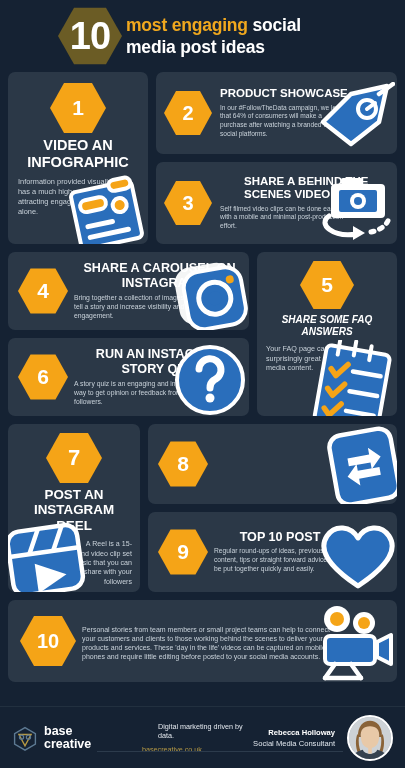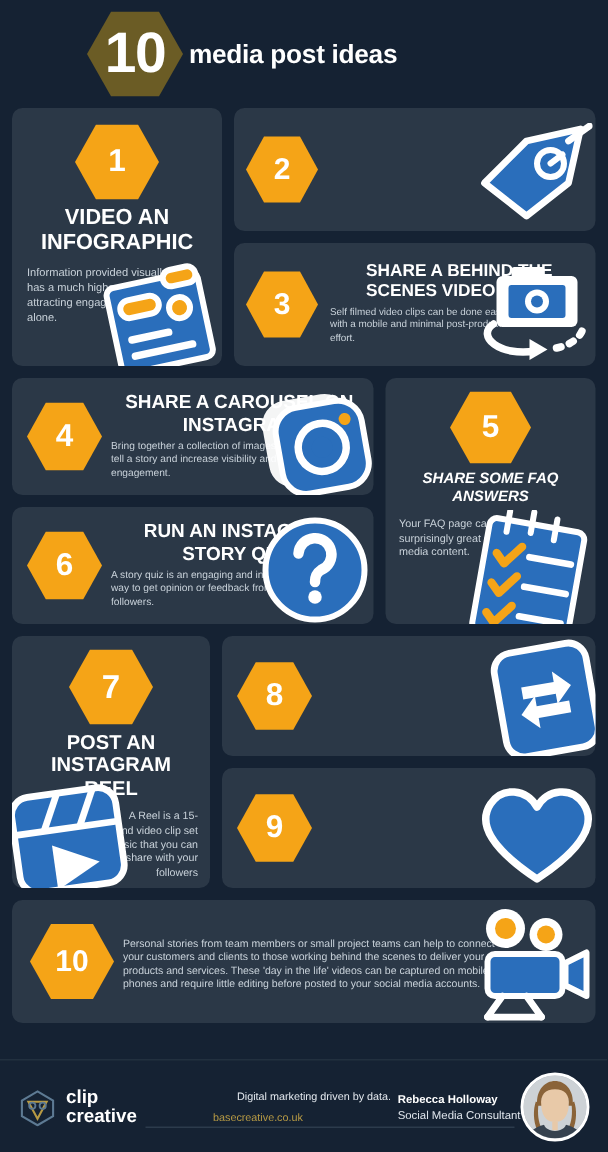--- a/index.html
+++ b/index.html
@@ -182,21 +182,21 @@
     border-top: 1px solid #22303f;
     display: flex;
     align-items: center;
     padding: 0 12px;
   }
   .logo-wrap { display: flex; align-items: center; gap: 6px; width: 120px; }
   .logo-name { font-size: 12.5px; font-weight: bold; line-height: 1.02; color: #ffffff; }
   .tagline-block { flex: 1; padding-left: 10px; }
   .tagline { font-size: 7.2px; color: #e3e8ee; padding-left: 16px; }
   .siteurl { font-size: 7.2px; color: #b79a44; margin-top: 5px; }
-  .person { padding-right: 0; }
+  .person { text-align: right; padding-right: 12px; }
   .p-name { font-size: 7.6px; font-weight: bold; color: #ffffff; }
   .p-role { font-size: 7.6px; color: #dfe5ec; margin-top: 2px; }
   .avatar {
     width: 46px; height: 46px; border-radius: 50%;
     border: 2px solid #ffffff;
     overflow: hidden;
     background: #b4b9c0;
     flex: none;
     position: relative;
   }
@@ -208,20 +208,21 @@
 </style>
 </head>
 <body>
 
 <div class="header">
   <div class="hex-big">
     <div class="shape"></div>
     <div class="num">10</div>
   </div>
   <div class="header-title">
+    <div><span class="hl">most engaging</span><span> social</span></div>
     <div>media post ideas</div>
   </div>
 </div>
 
 <div class="board">
 
   <div class="row">
     <div class="card c1">
       <div class="hex">
         <div class="shape"></div>
@@ -239,20 +240,24 @@
           <circle cx="62" cy="40" r="7" fill="#f5a417" stroke="#fff" stroke-width="4"></circle>
         </g>
       </svg>
     </div>
 
     <div class="col">
       <div class="card c23 c2">
         <div class="hex">
           <div class="shape"></div>
           <div class="num">2</div>
+        </div>
+        <div class="text">
+          <div class="ttl">PRODUCT SHOWCASE</div>
+          <div class="body-txt">In our #FollowTheData campaign, we learnt that 64% of consumers will make a purchase after watching a branded video on social platforms.</div>
         </div>
         <svg class="art" style="right:2px;top:10px;" width="78" height="66" viewBox="0 0 78 66">
           <path d="M6 40 L34 12 L70 4 L62 40 L34 62 Z" fill="#2a6ebb" stroke="#fff" stroke-width="4.5" stroke-linejoin="round"></path>
           <line x1="62" y1="12" x2="76" y2="2" stroke="#fff" stroke-width="4.5" stroke-linecap="round"></line>
           <circle cx="50" cy="27" r="9" fill="none" stroke="#fff" stroke-width="4"></circle>
           <line x1="50" y1="27" x2="58" y2="21" stroke="#fff" stroke-width="4" stroke-linecap="round"></line>
         </svg>
       </div>
 
       <div class="card c23 c3">
@@ -373,20 +378,24 @@
             <path d="M60 52 h-22 v7 l-11 -11 l11 -11 v7 h22 z" fill="#fff"></path>
           </g>
         </svg>
       </div>
 
       <div class="card c89 c9">
         <div class="hex">
           <div class="shape"></div>
           <div class="num">9</div>
         </div>
+        <div class="text">
+          <div class="ttl">TOP 10 POST</div>
+          <div class="body-txt">Regular round-ups of ideas, previous content, tips or straight forward advice can be put together quickly and easily.</div>
+        </div>
         <svg class="art" style="right:-6px;top:4px;" width="90" height="76" viewBox="0 0 90 76">
           <path d="M45 70 C12 48 6 32 14 20 C22 8 38 10 45 22 C52 10 68 8 76 20 C84 32 78 48 45 70 Z" fill="#2a6ebb" stroke="#fff" stroke-width="5" stroke-linejoin="round"></path>
         </svg>
       </div>
     </div>
   </div>
 
   <div class="row">
     <div class="card c10">
       <div class="hex">
@@ -415,21 +424,21 @@
   <div class="divider-line"></div>
 
   <div class="logo-wrap">
     <svg width="26" height="26" viewBox="0 0 30 30">
       <polygon points="15,3 27,10 27,22 15,29 3,22 3,10" fill="none" stroke="#5d7a93" stroke-width="1.6"></polygon>
       <polygon points="8,11 22,11 15,24" fill="none" stroke="#b79a44" stroke-width="1.6"></polygon>
       <circle cx="11" cy="14" r="2.4" fill="none" stroke="#5d7a93" stroke-width="1.4"></circle>
       <circle cx="19" cy="14" r="2.4" fill="none" stroke="#5d7a93" stroke-width="1.4"></circle>
     </svg>
     <div>
-      <div class="logo-name">clip</div>
+      <div class="logo-name">base</div>
       <div class="logo-name">creative</div>
     </div>
   </div>
 
   <div class="tagline-block">
     <div class="tagline">Digital marketing driven by data.</div>
     <div class="siteurl">basecreative.co.uk</div>
   </div>
 
   <div class="person">

